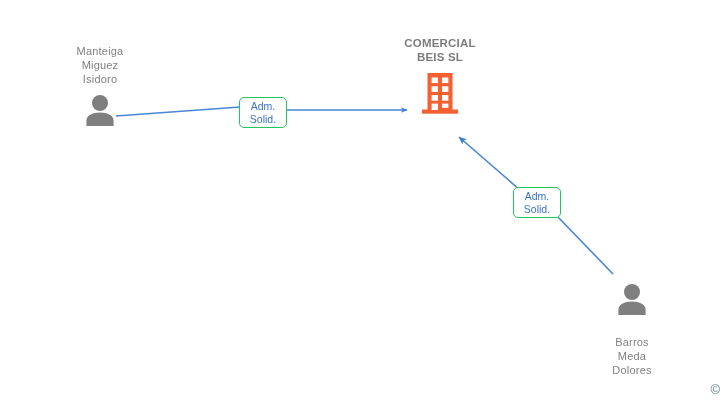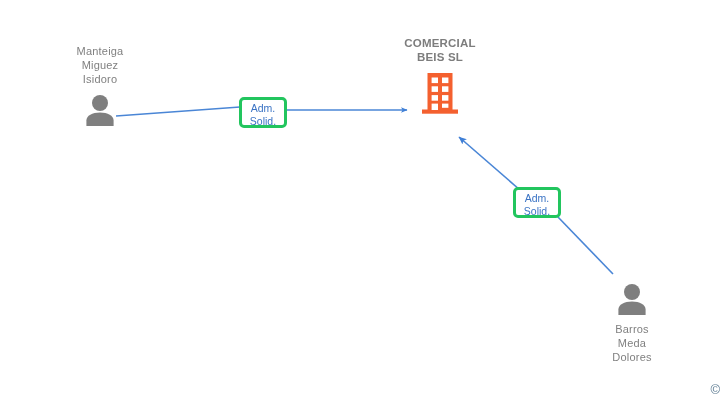--- a/index.html
+++ b/index.html
@@ -47,21 +47,21 @@
   .icon-wrap {
     display: flex;
     justify-content: center;
     align-items: center;
   }
 
   
   .rel-box {
     position: absolute;
     box-sizing: border-box;
-    border: 3px solid #22c55e;
+    border: 1px solid #22c55e;
     border-radius: 5px;
     background: #ffffff;
     color: #3a73c4;
     font-size: 10.5px;
     line-height: 13px;
     text-align: center;
     padding-top: 2px;
     white-space: pre-line;
     z-index: 5;
   }
@@ -153,21 +153,21 @@
     </div>
   </div>
 
   <div class="node" style="left:578px; top:283px; width:108px;">
     <div class="icon-wrap">
       <svg width="34" height="32" viewBox="0 0 34 32">
         <circle cx="17" cy="9" r="8" fill="#7f7f7f"></circle>
         <path d="M3.4,32 L3.4,26.5 C3.4,21.4 9.3,18.4 17,18.4 C24.7,18.4 30.6,21.4 30.6,26.5 L30.6,32 Z" fill="#7f7f7f"></path>
       </svg>
     </div>
-    <div class="node-label" style="margin-top:7px;">Barros
+    <div class="node-label" style="margin-top:20px;">Barros
 Meda
 Dolores</div>
   </div>
 
   <div class="rel-box" style="left:239px; top:97px; width:48px; height:31px;">Adm.
 Solid.</div>
 
   <div class="rel-box" style="left:513px; top:187px; width:48px; height:31px;">Adm.
 Solid.</div>
 

